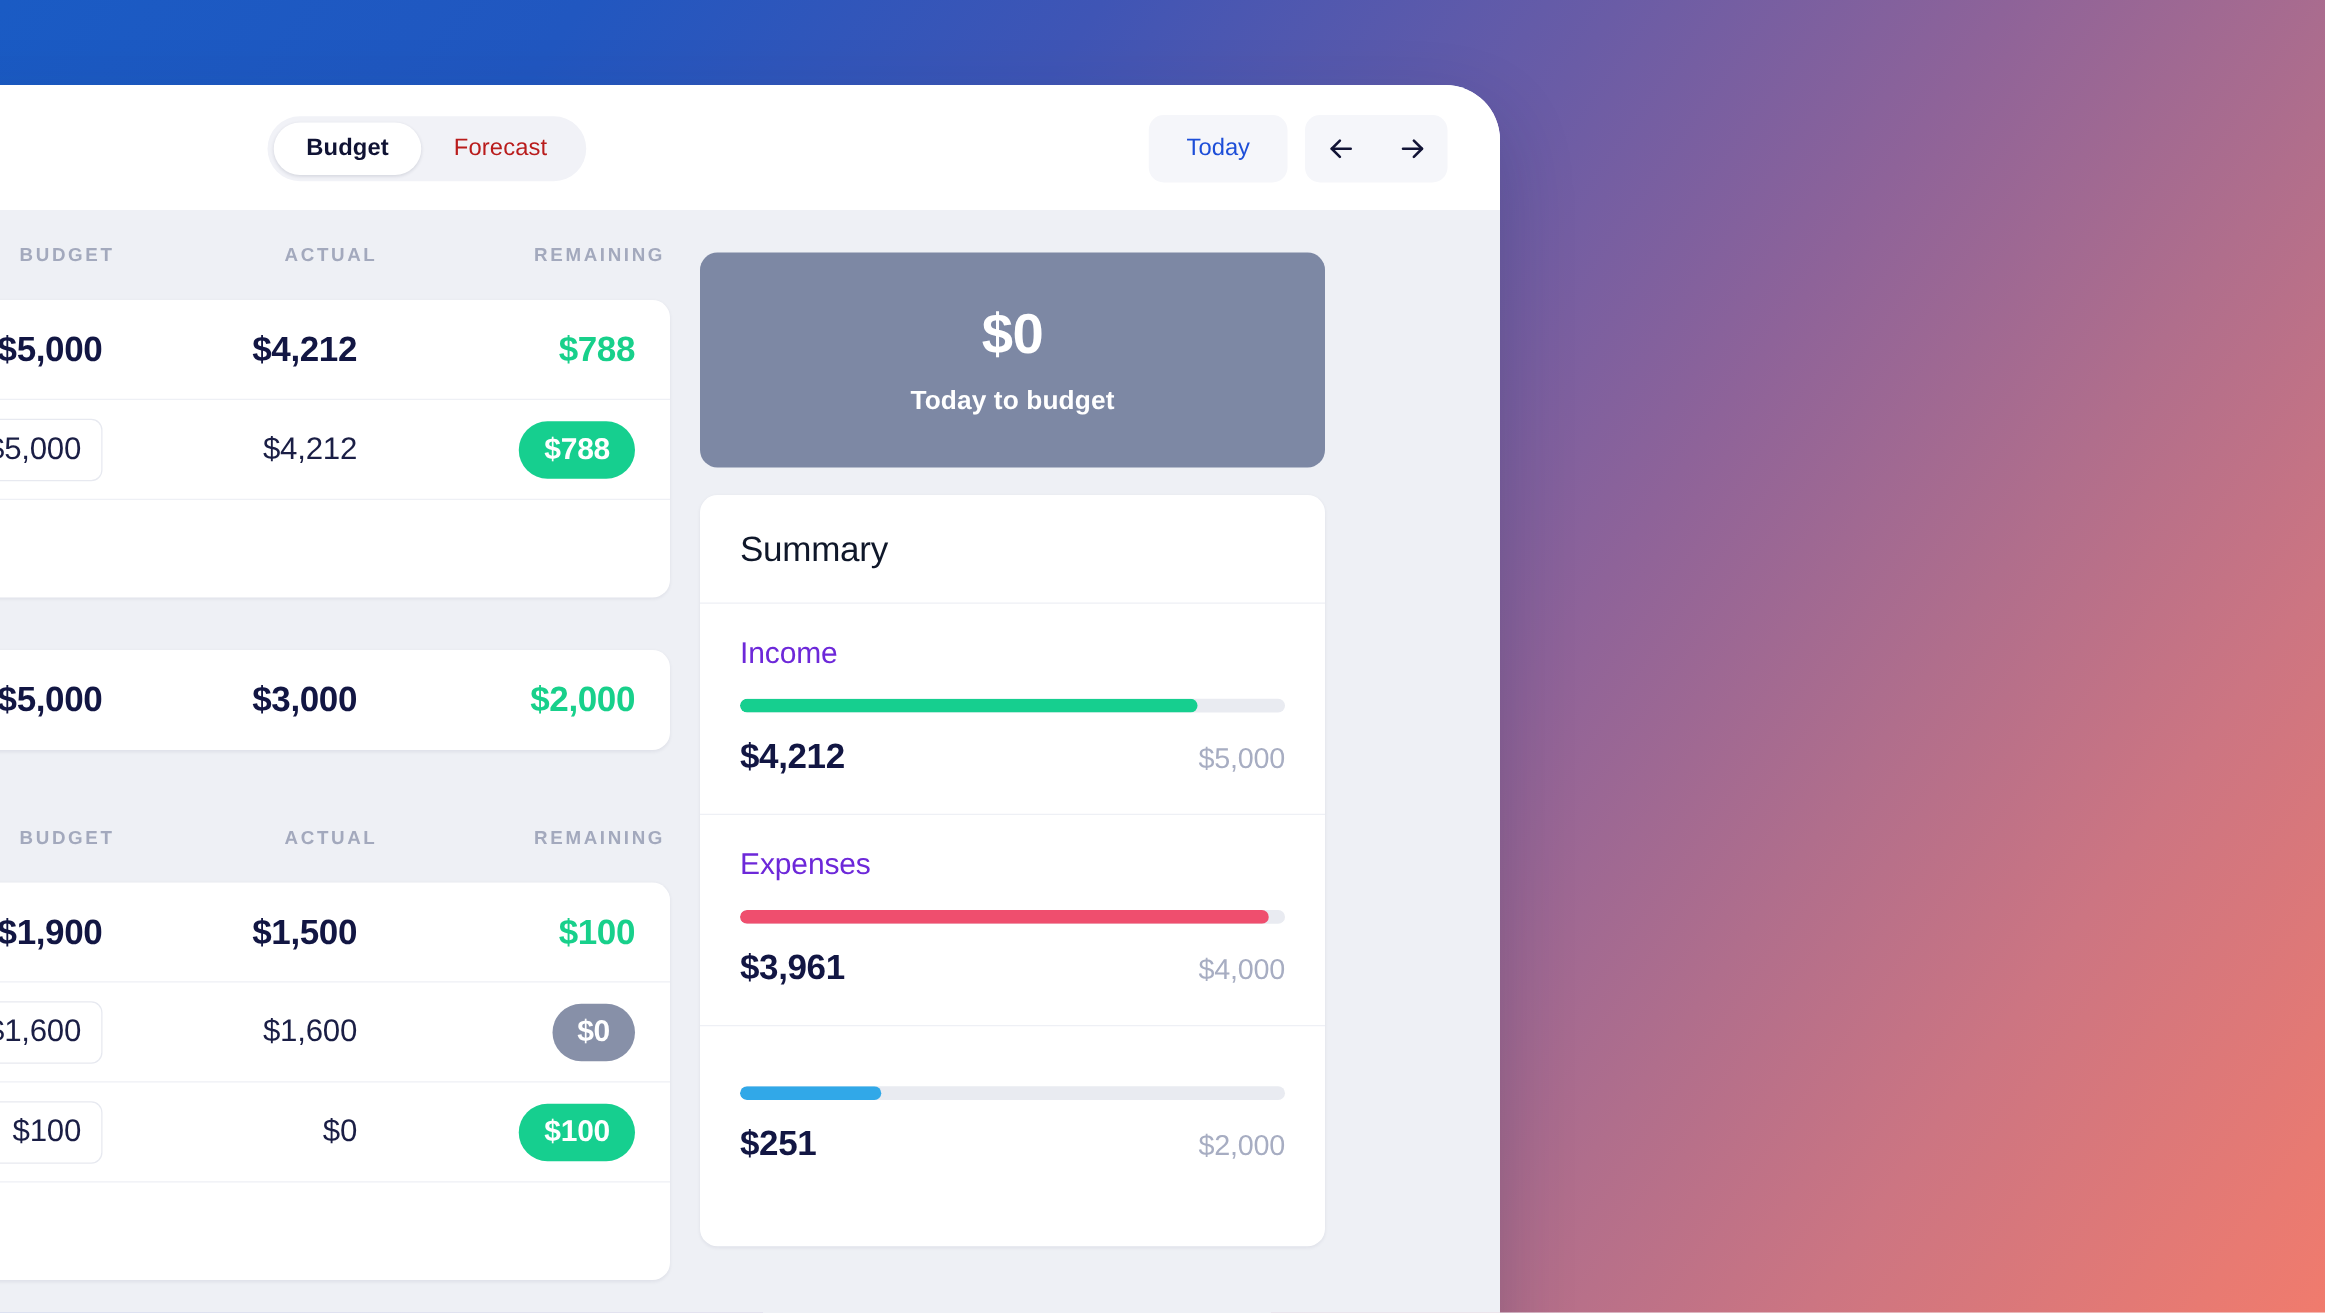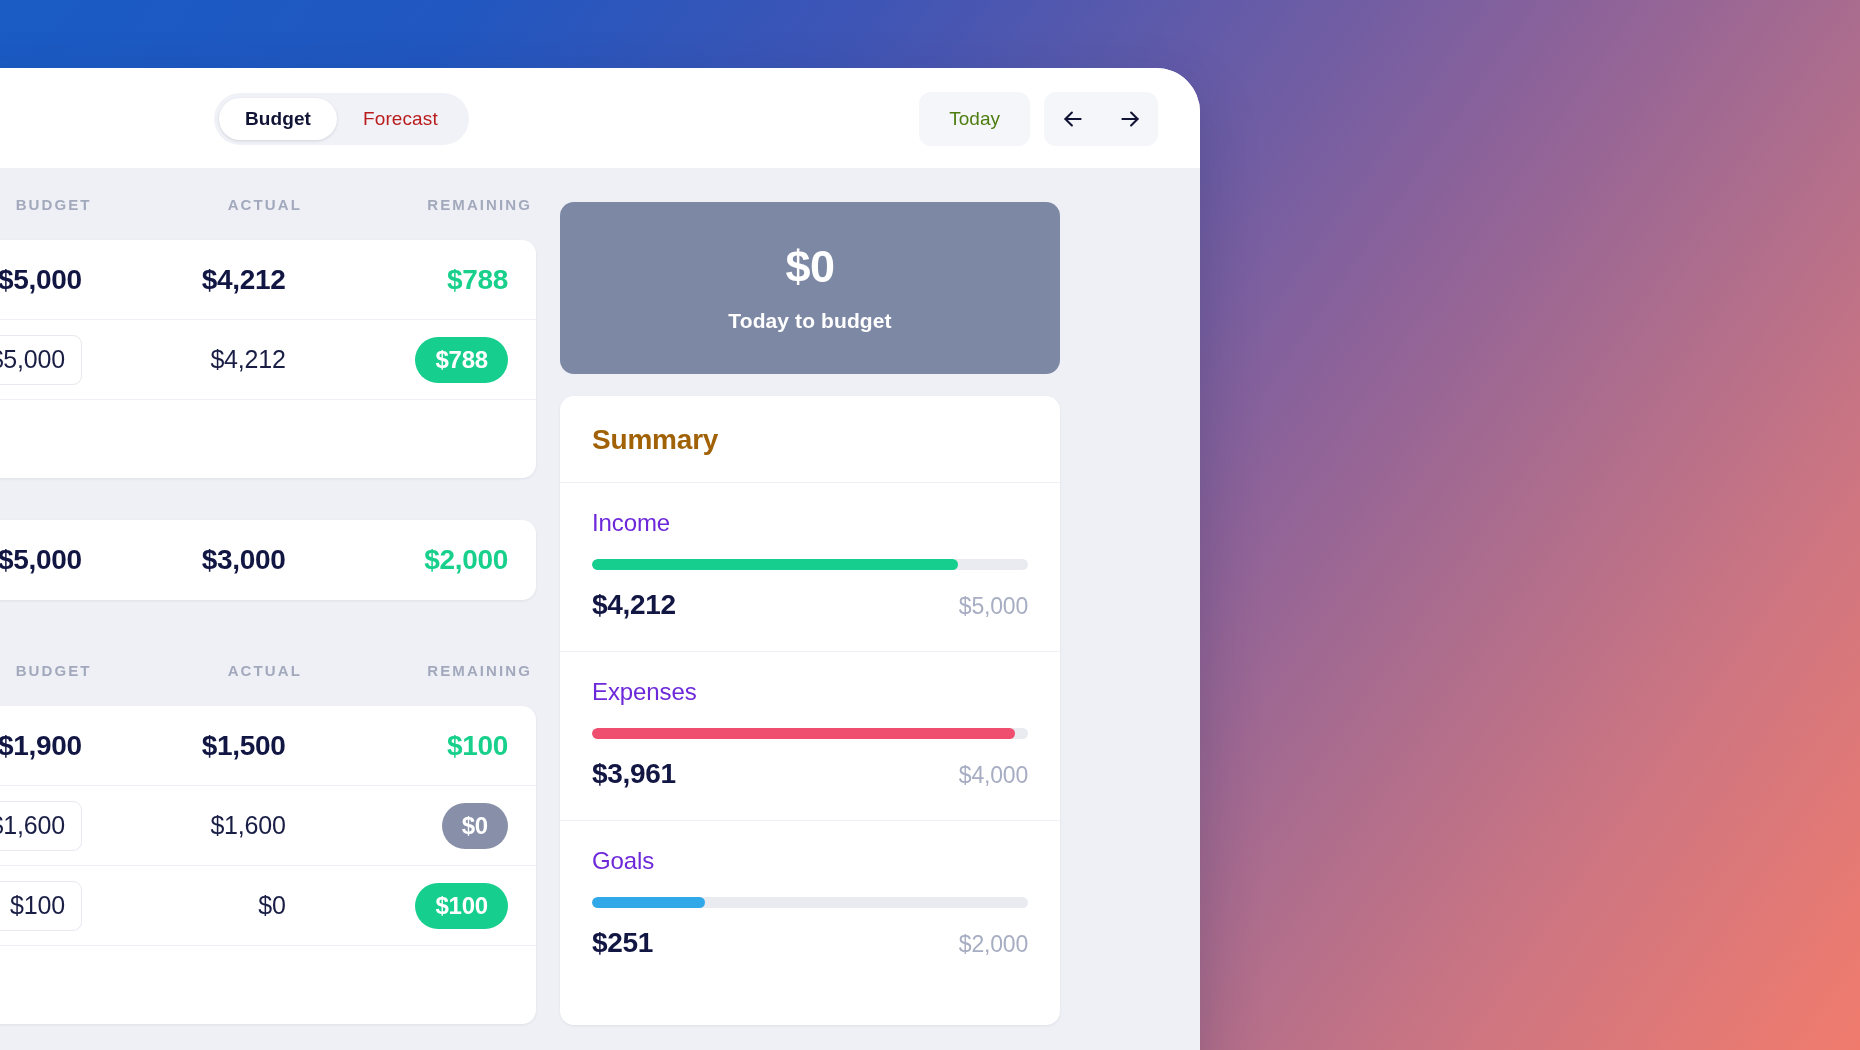--- a/index.html
+++ b/index.html
@@ -88,21 +88,21 @@
     display: flex;
     align-items: center;
     gap: 14px;
   }
   .today-btn {
     height: 54px;
     padding: 0 30px;
     border: none;
     border-radius: 12px;
     background: #f5f6fa;
-    color: #4d7c0f;
+    color: #1d4ed8;
     font-family: "Liberation Sans", sans-serif;
     font-size: 19px;
     cursor: pointer;
   }
   .navgroup {
     height: 54px;
     border-radius: 12px;
     background: #f5f6fa;
     display: flex;
     align-items: center;
@@ -263,22 +263,22 @@
 
   .summary-card {
     margin-top: 22px;
     background: #ffffff;
     border-radius: 14px;
     box-shadow: 0 1px 3px rgba(30,35,75,.07);
     overflow: hidden;
   }
   .summary-title {
     font-size: 28px;
-    font-weight: 700;
-    color: #a16207;
+    font-weight: 400;
+    color: #0f172a;
     padding: 28px 32px 26px 32px;
     letter-spacing: -.2px;
   }
   .sum-row {
     padding: 26px 32px 30px 32px;
     border-top: 1px solid #eef0f5;
   }
   .sum-label {
     font-size: 24px;
     color: #6d28d9;
@@ -465,21 +465,20 @@
           <div class="bar-track">
             <div class="bar-fill" id="bar-expenses" style="width: 97%; background: rgb(239, 78, 110);"></div>
           </div>
           <div class="sum-foot">
             <span class="sum-current">$3,961</span>
             <span class="sum-total">$4,000</span>
           </div>
         </div>
 
         <div class="sum-row last">
-          <div class="sum-label">Goals</div>
           <div class="bar-track">
             <div class="bar-fill" id="bar-goals" style="width: 26%; background: rgb(49, 168, 232);"></div>
           </div>
           <div class="sum-foot">
             <span class="sum-current">$251</span>
             <span class="sum-total">$2,000</span>
           </div>
         </div>
       </div>
 

